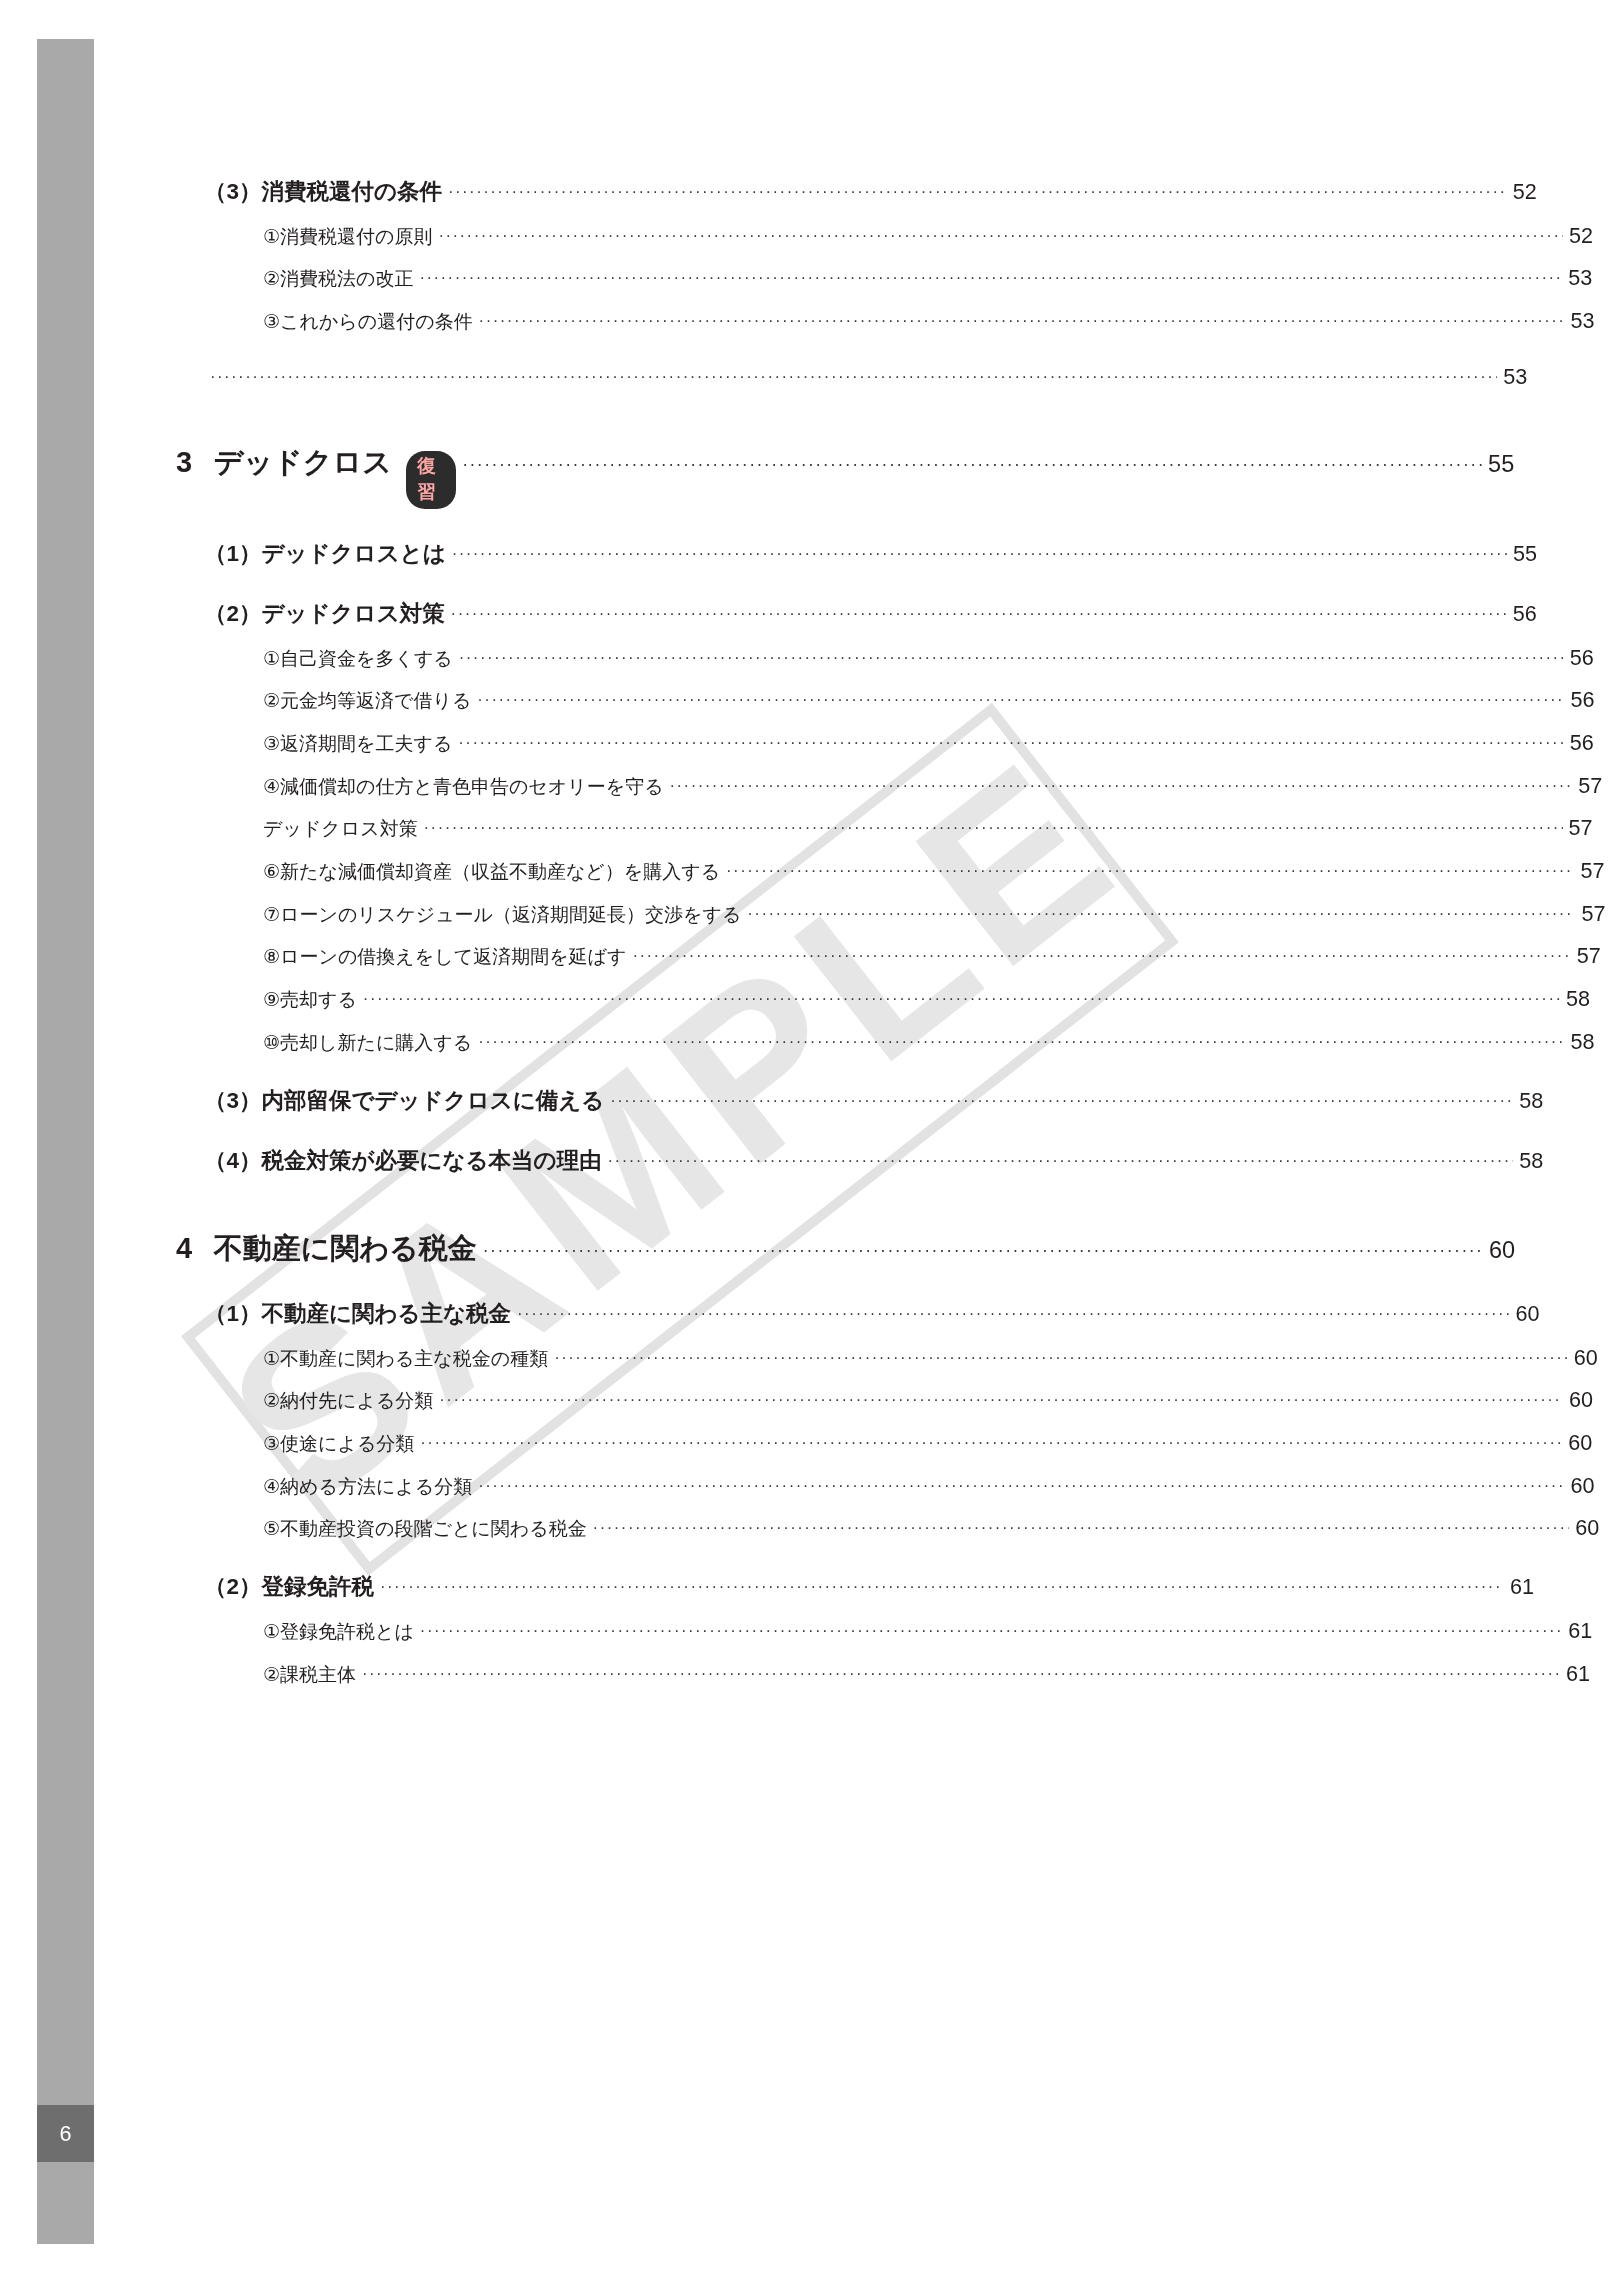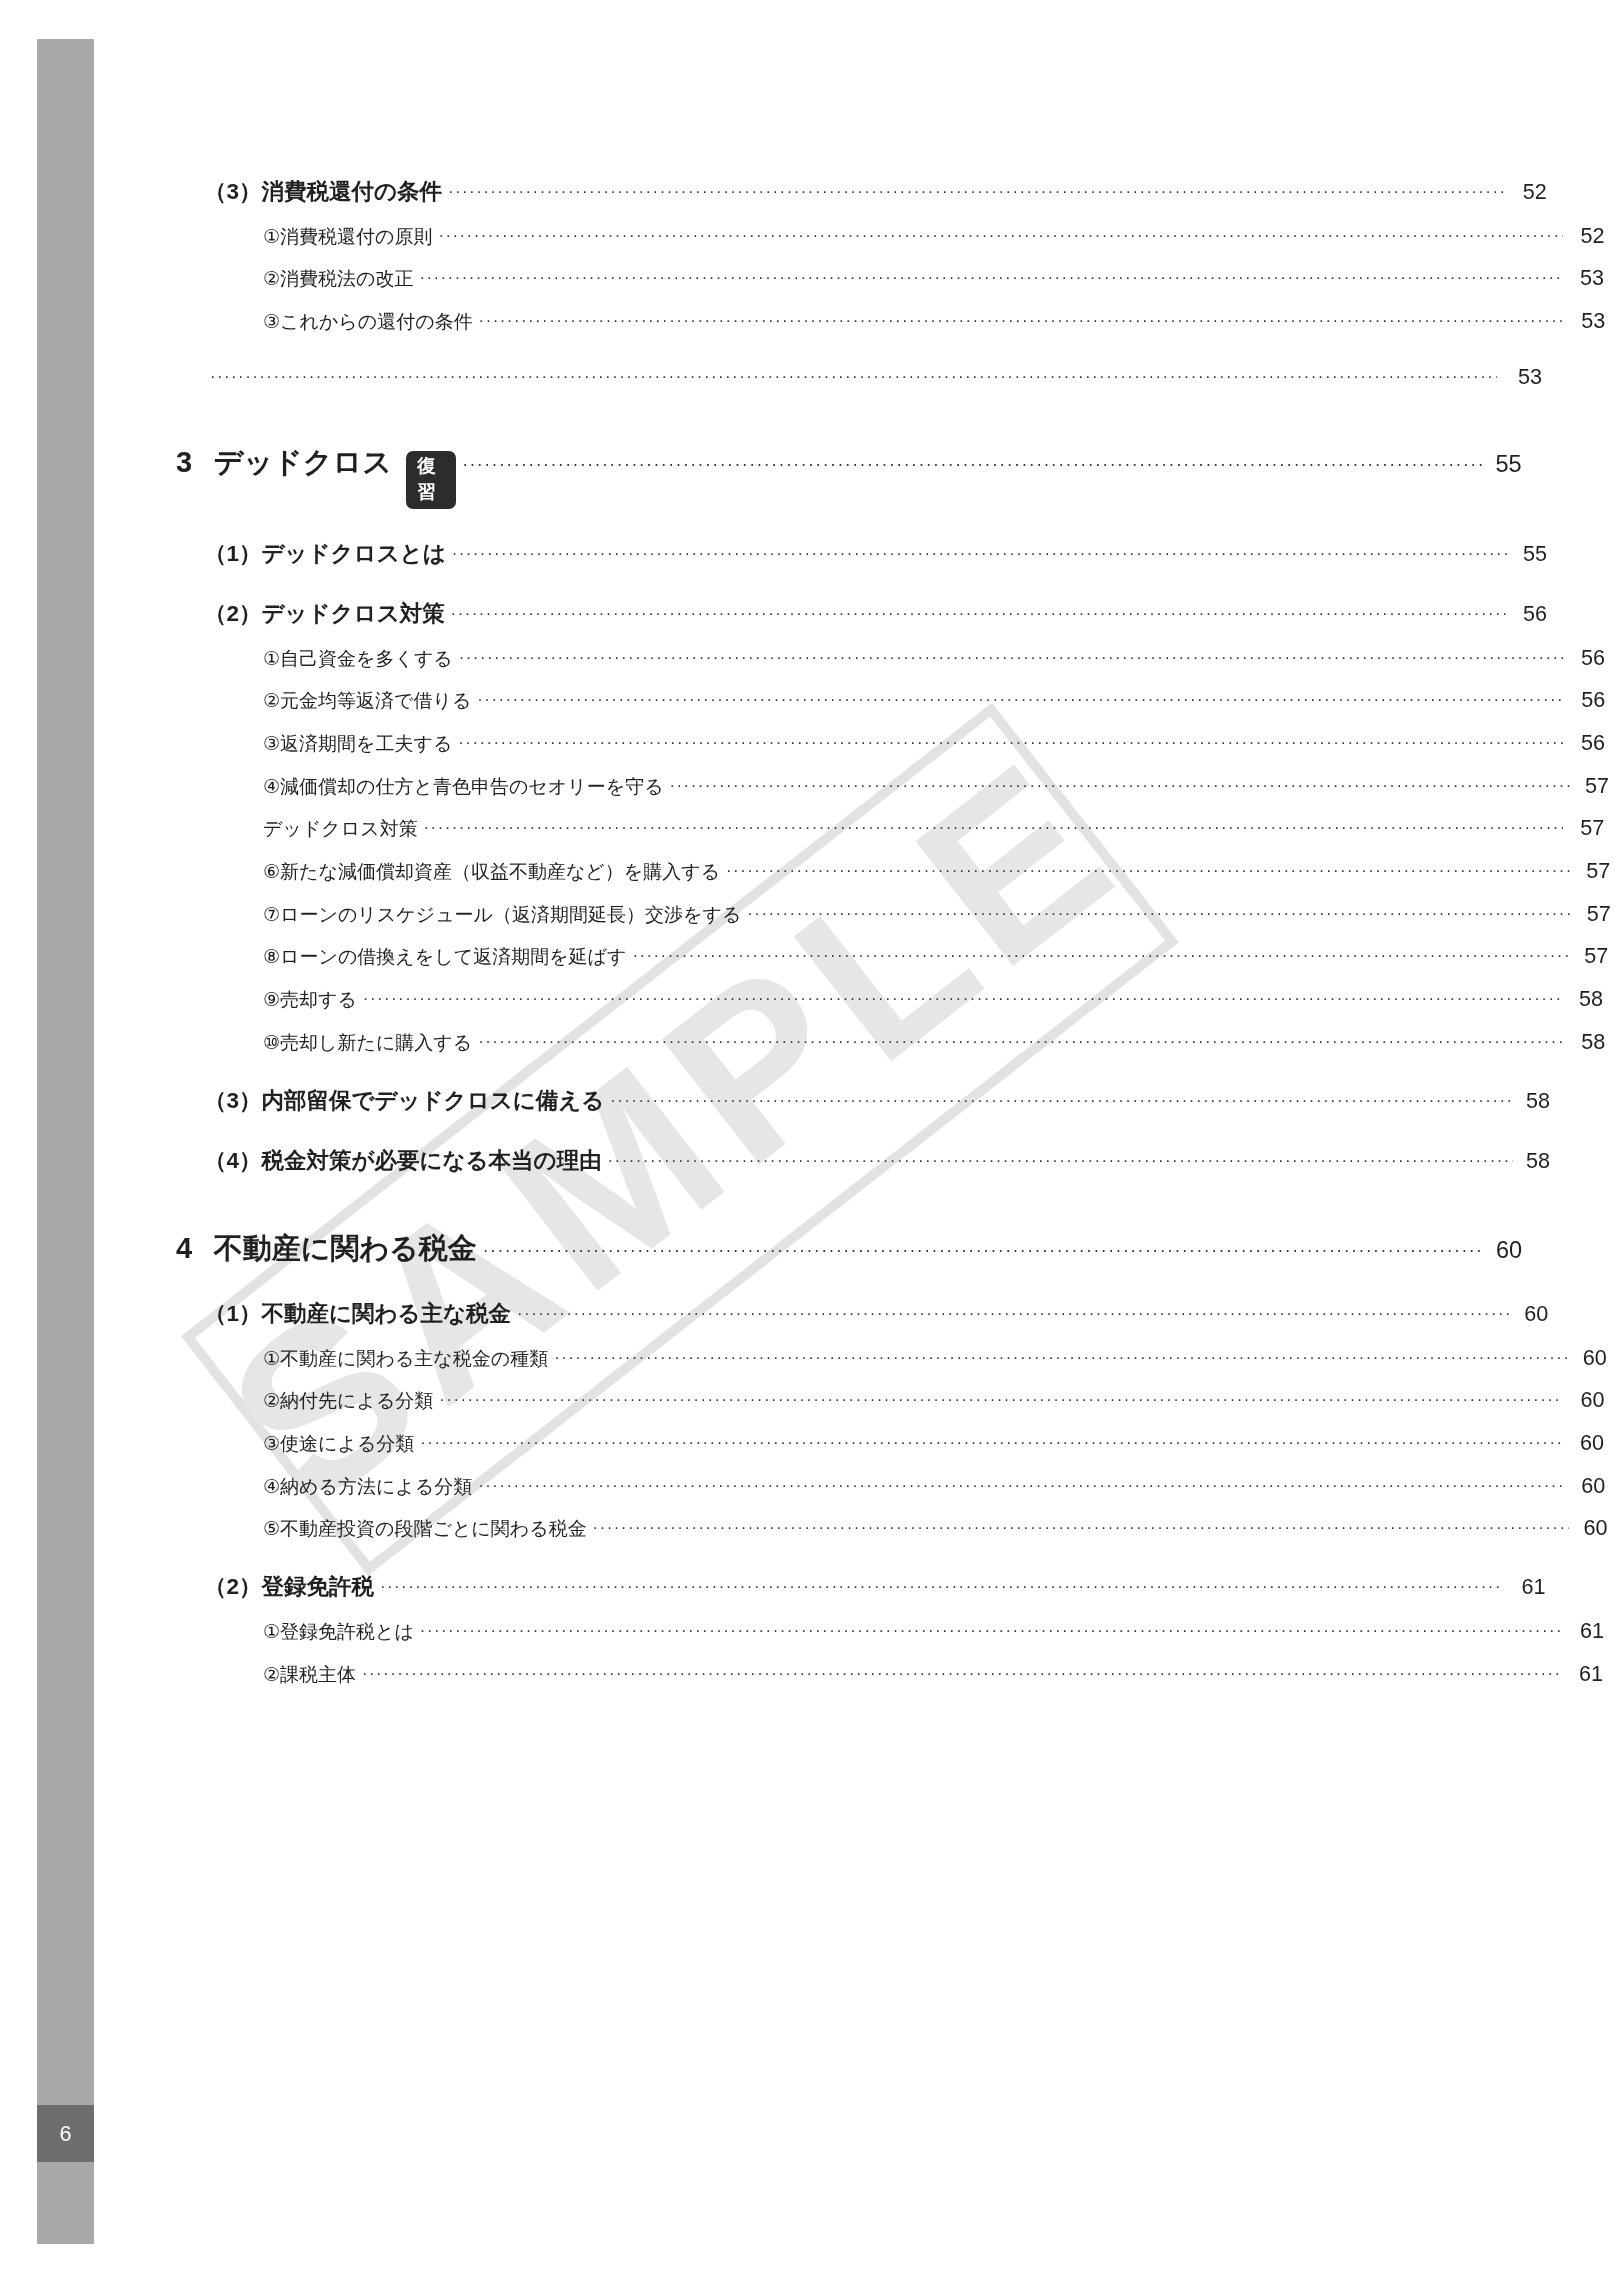--- a/index.html
+++ b/index.html
@@ -74,21 +74,21 @@
     white-space: nowrap;
     color: #3a3a3a;
     margin: 0 5.9px;
     font-size: 16.7px;
     letter-spacing: 1.5px;
     line-height: 1;
     transform: translateY(-2px);
   }
   .row .pnum {
     white-space: nowrap;
-    text-align: center;
+    text-align: left;
     width: 59px;
     font-family: "Liberation Sans", sans-serif;
   }
 
   
   .chapter {
     margin-top: 53px;
     margin-bottom: 9.8px;
     padding-left: 29px;
   }
@@ -105,24 +105,24 @@
     font-size: 23.5px;
     font-weight: normal;
   }
   .chapter .dots {
     font-size: 17.6px;
   }
 
   .badge {
     display: inline-block;
     background: #2c2c2c;
-    color: #ffffff;
+    color: #fca5a5;
     font-size: 18.6px;
     font-weight: bold;
-    border-radius: 7px;
+    border-radius: 19px;
     padding: 2px 11.8px 3.9px 11.8px;
     margin-left: 13.7px;
     vertical-align: 2.9px;
     letter-spacing: 1px;
   }
 
   
   .sec {
     margin-top: 29px;
     padding-left: 57px;

